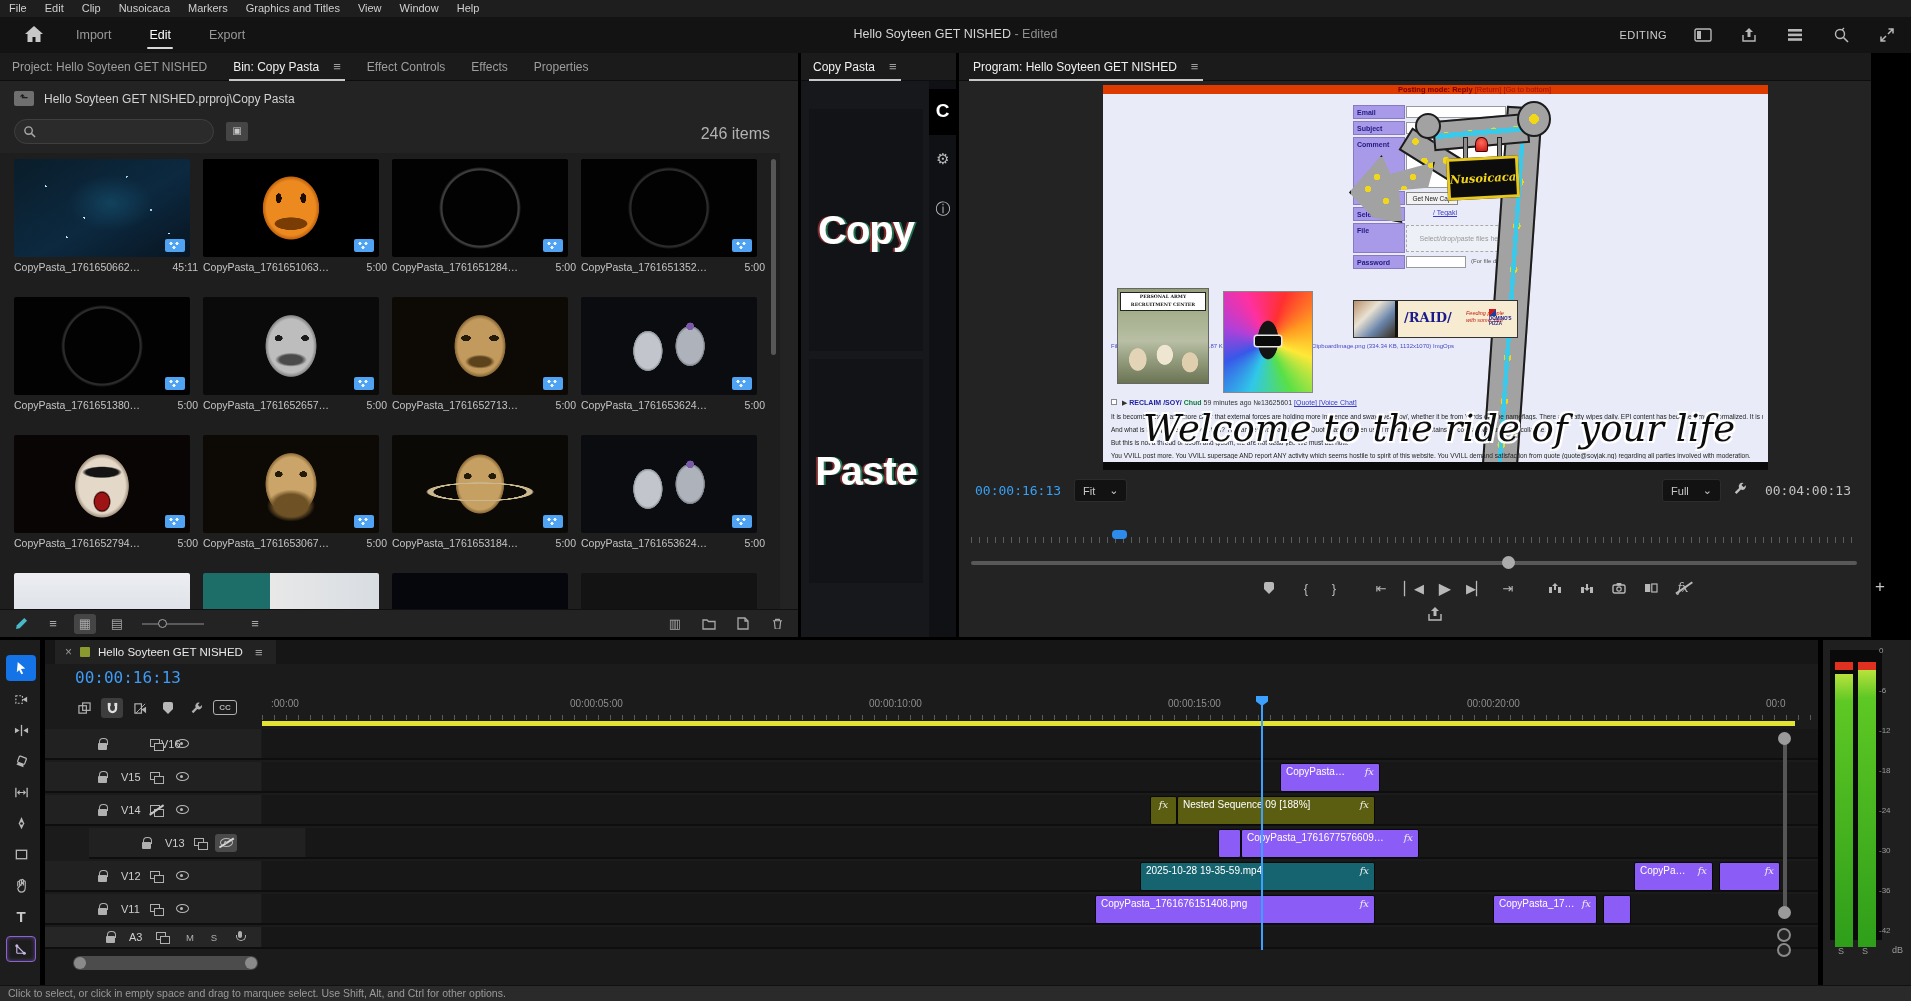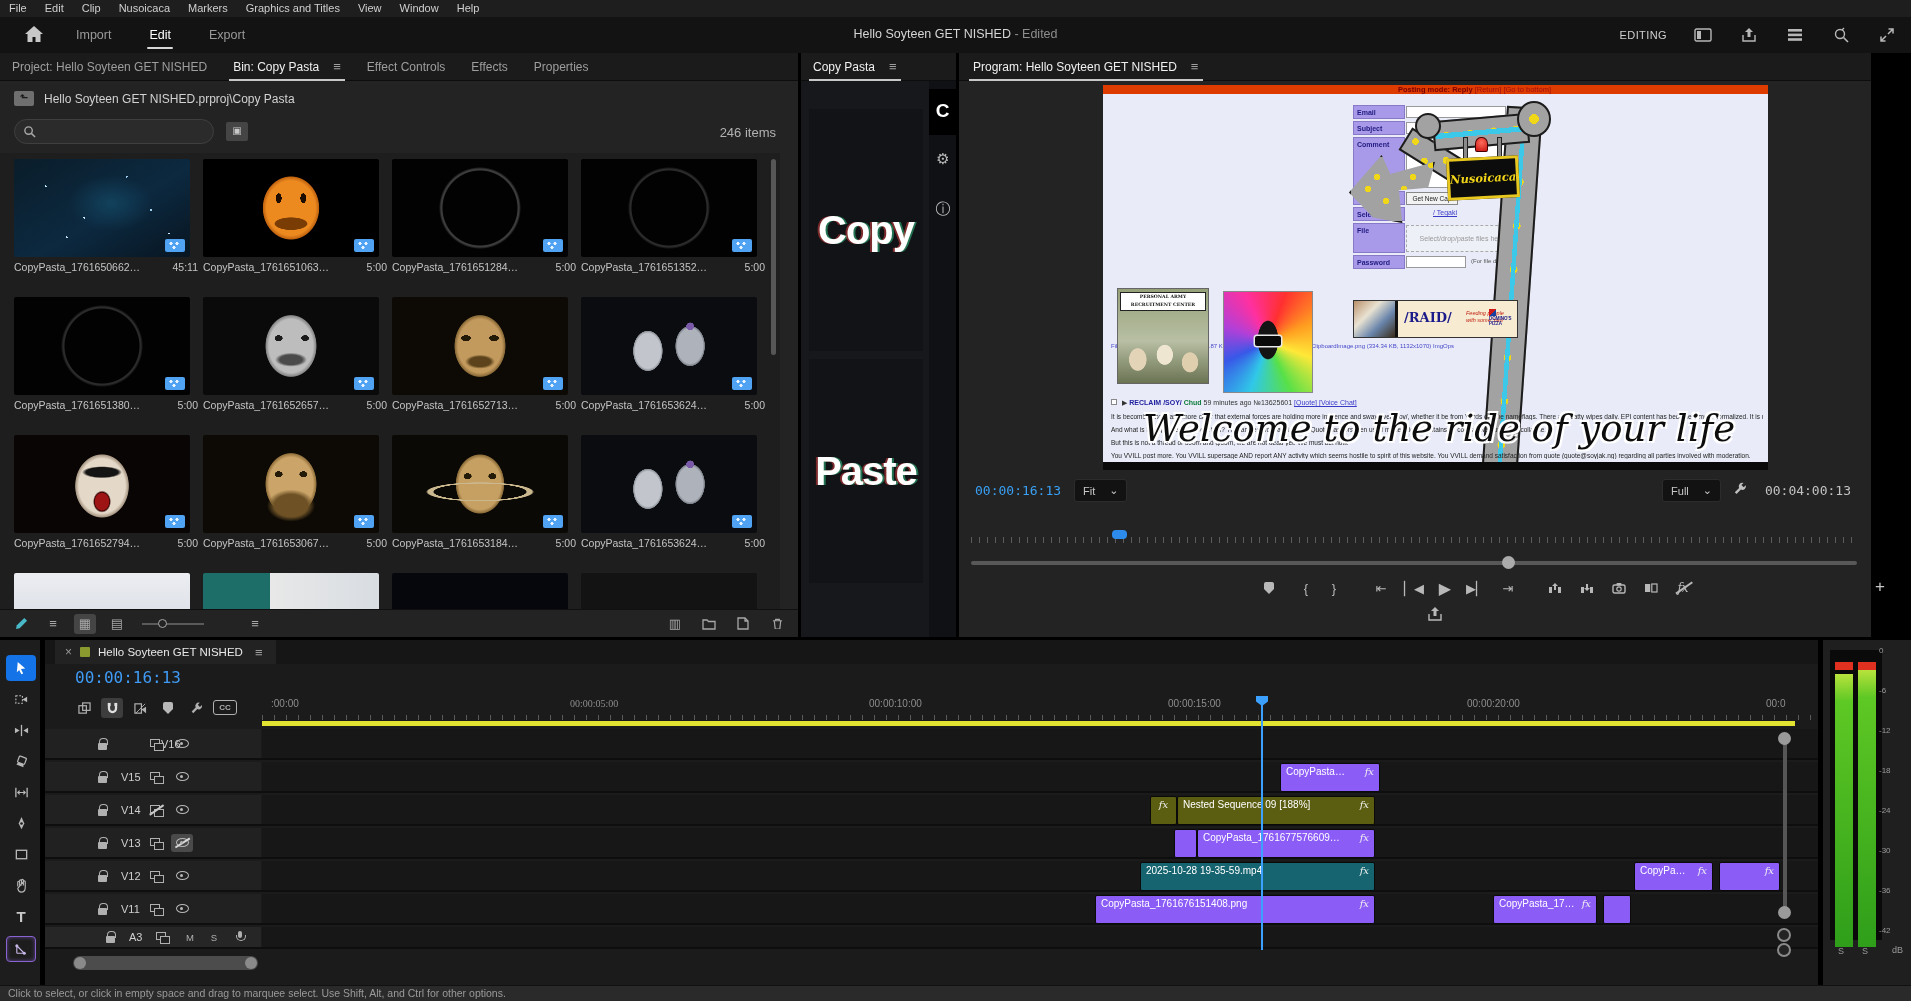--- a/index.html
+++ b/index.html
@@ -36,21 +36,21 @@
   .ptab.active::after { content:""; position:absolute; left:-4px; right:-26px; bottom:0; height:2px; background:#c8c8c8; }
   .tab-menu { font-size:13px; color:#9e9e9e; margin-left:14px; }
 
   
   #breadcrumb-row { position:absolute; left:14px; top:38px; display:flex; align-items:center; gap:10px; }
   #breadcrumb-icon { width:20px; height:15px; background:#6f6f6f; border-radius:2px; color:#1a1a1a; font-size:10px; line-height:14px; text-align:center; font-weight:bold; }
   #breadcrumb-text { font-size:12px; color:#d2d2d2; }
   #search-input { position:absolute; left:14px; top:66px; width:200px; height:25px; border-radius:13px; background:#2b2b2b; border:1px solid #3f3f3f; color:#ddd; font-size:11px; padding:0 8px 0 28px; outline:none; }
   #search-icon { position:absolute; left:23px; top:72px; }
   #search-mode-btn { position:absolute; left:226px; top:69px; width:22px; height:19px; background:#454545; border-radius:2px; color:#c8c8c8; font-size:10px; text-align:center; line-height:18px; }
-  #items-count { position:absolute; right:22px; top:72px; font-size:13px; color:#b2b2b2; }
+  #items-count { position:absolute; right:28px; top:72px; font-size:16px; color:#b2b2b2; }
   #bin-grid { position:absolute; left:0; top:100px; width:780px; height:457px; overflow:hidden; background:#1e1e1e; }
   .bin-cell { position:absolute; width:184px; }
   .bin-thumb { position:relative; width:176px; height:98px; background:#000; border-radius:2px; overflow:hidden; }
   .t-badge { position:absolute; right:5px; bottom:5px; width:20px; height:13px; border-radius:2px;
     background:radial-gradient(circle 1.6px at 30% 32%, #e8f4ff 95%, transparent), radial-gradient(circle 1.6px at 60% 32%, #e8f4ff 95%, transparent), radial-gradient(circle 1.6px at 45% 68%, #e8f4ff 95%, transparent), #4fa3f2; }
   .bin-name-row { display:flex; justify-content:space-between; margin-top:4px; font-size:10.5px; color:#c4c4c4; }
   .bin-name { max-width:128px; overflow:hidden; text-overflow:ellipsis; white-space:nowrap; }
   .bin-dur { color:#c4c4c4; }
   .t-starfield { background:
       radial-gradient(1px 1px at 18% 28%, #bfe6ff 98%, transparent), radial-gradient(1px 1px at 64% 18%, #9fd0f0 98%, transparent),
@@ -749,21 +749,21 @@
     </span>
   <span class="tl-toolicon" style="left:140px">
       <svg viewBox="0 0 14 14" width="13">
         <path d="M12.8 3.2a3.6 3.6 0 01-4.9 4.4L3.5 12 1.8 10.3l4.3-4.4A3.6 3.6 0 0110.5.9L8.4 3l2.3 2.3z" fill="#b0b0b0"></path>
       </svg>
     </span>
   <span class="tl-toolicon" style="left:168px;border:1.4px solid #b0b0b0;border-radius:3px;width:24px;height:15px;top:60px;font-size:8px;font-weight:bold">CC</span>
 
   <div id="tl-ruler">
       <div class="ruler-label" style="left: 9px;">:00:00</div>
-      <div class="ruler-label" style="left: 308px; font-family: Liberation Serif, serif;">00:00:05:00</div>
+      <div class="ruler-label" style="left: 308px;">00:00:05:00</div>
       <div class="ruler-label" style="left: 607px;">00:00:10:00</div>
       <div class="ruler-label" style="left: 906px;">00:00:15:00</div>
       <div class="ruler-label" style="left: 1205px;">00:00:20:00</div>
       <div class="ruler-label" style="left: 1504px;">00:0</div>
     </div>
   <div id="tl-workbar"></div>
   <div id="tl-tracks">
       <div class="trk-row" style="top: 0px; height: 31px;">
         <div class="trk-head">
           <div class="th-btn" style="left: 46px;">
@@ -817,21 +817,21 @@
         <div class="trk-body">
           <div class="clip olive" style="left: 888px; width: 27px;">
             <div class="clip-fx center">fx</div>
           </div>
           <div class="clip olive" style="left: 915px; width: 198px;">
             <div class="clip-label">Nested Sequence 09 [188%]</div>
             <div class="clip-fx">fx</div>
           </div>
         </div>
       </div>
-      <div class="trk-row" style="top: 99px; height: 31px;">
+      <div class="trk-row" style="top: 99px; height: 31px; margin-left: 44px;">
         <div class="trk-head">
           <div class="th-btn" style="left: 46px;">
             <div class="icon-lock"></div>
           </div>
           <div class="trk-name" style="left: 76px;">V13</div>
           <div class="th-btn" style="left: 100px;">
             <div class="icon-sync"></div>
           </div>
           <div class="th-btn boxed" style="left: 126px;">
             <div class="icon-eye off"></div>

